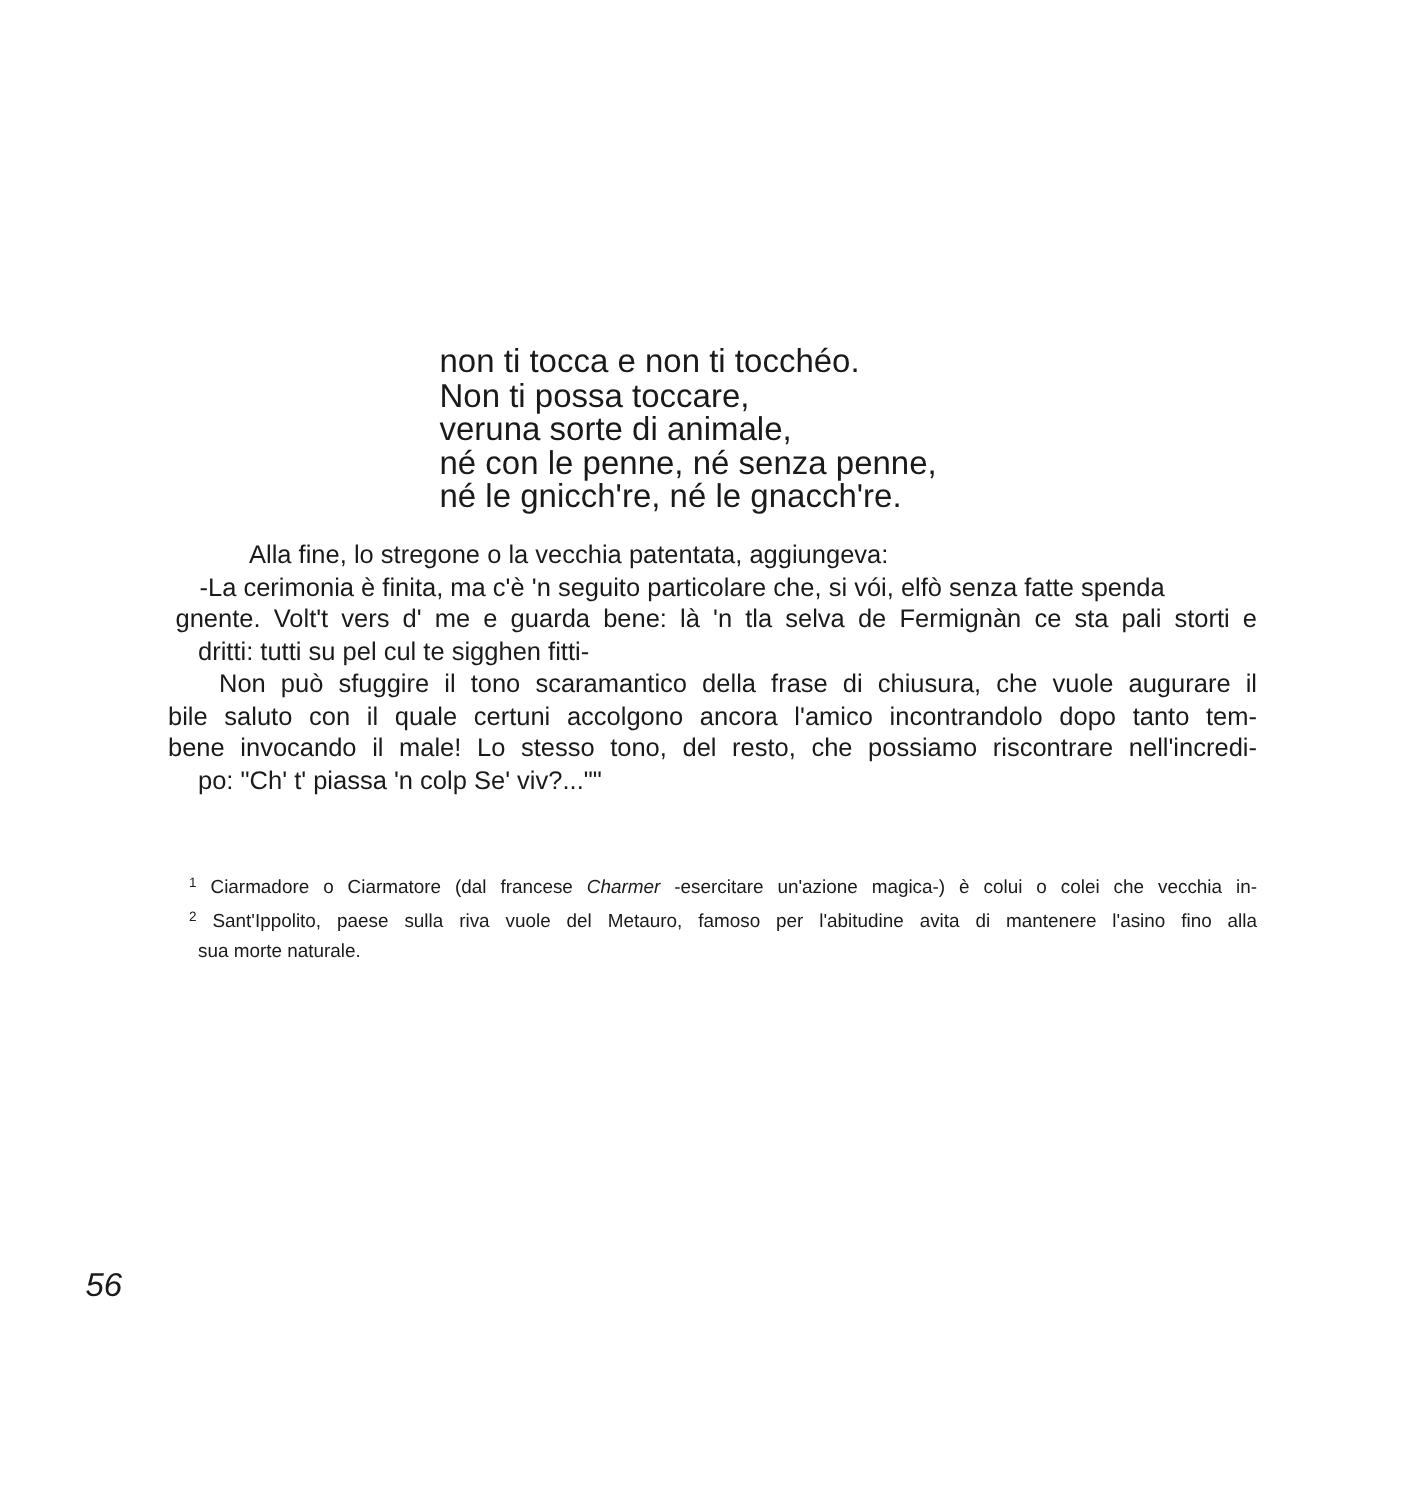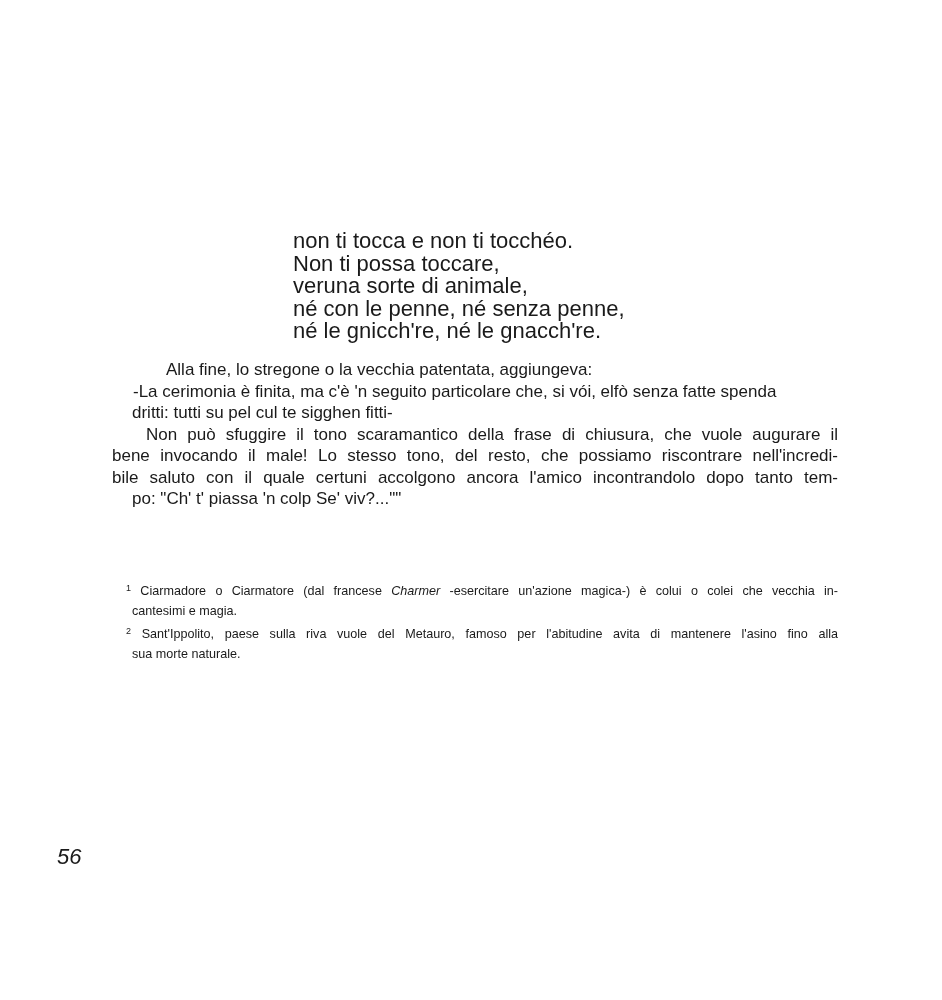--- a/index.html
+++ b/index.html
@@ -24,33 +24,33 @@
   <div>non ti tocca e non ti tocchéo.</div>
   <div>Non ti possa toccare,</div>
   <div>veruna sorte di animale,</div>
   <div>né con le penne, né senza penne,</div>
   <div>né le gnicch're, né le gnacch're.</div>
 </div>
 
 <div class="body">
   <div class="line indent">Alla fine, lo stregone o la vecchia patentata, aggiungeva:</div>
   <div class="line" style="padding-left:1px">-La cerimonia è finita, ma c'è 'n seguito particolare che, si vói, elfò senza fatte spenda</div>
+  <div class="just" style="padding-left:5px">gnente. Volt't vers d' me e guarda bene: là 'n tla selva de Fermignàn ce sta pali storti e</div>
   <div class="line">dritti: tutti su pel cul te sigghen fitti-</div>
   <div class="just indent">Non può sfuggire il tono scaramantico della frase di chiusura, che vuole augurare il</div>
+  <div class="just">bile saluto con il quale certuni accolgono ancora l'amico incontrandolo dopo tanto tem-</div>
   <div class="just">bene invocando il male! Lo stesso tono, del resto, che possiamo riscontrare nell'incredi-</div>
-  <div class="just">bile saluto con il quale certuni accolgono ancora l'amico incontrandolo dopo tanto tem-</div>
   <div class="line">po: "Ch' t' piassa 'n colp Se' viv?...""</div>
 </div>
 
 <div class="notes">
   <div class="just" style="padding-left:14px">
     <span class="sup">1</span>
     <span>Ciarmadore o Ciarmatore (dal francese </span><em>Charmer</em><span> -esercitare un'azione magica-) è colui o colei che vecchia in-</span>
   </div>
-  <div class="line">cantesimi e magia.</div>
   <div class="just" style="padding-left:14px">
     <span class="sup">2</span>
     <span>Sant'Ippolito, paese sulla riva vuole del Metauro, famoso per l'abitudine avita di mantenere l'asino fino alla</span>
   </div>
   <div class="line">sua morte naturale.</div>
 </div>
 
 <div class="pagenum">56</div>
 
 </body></html>

